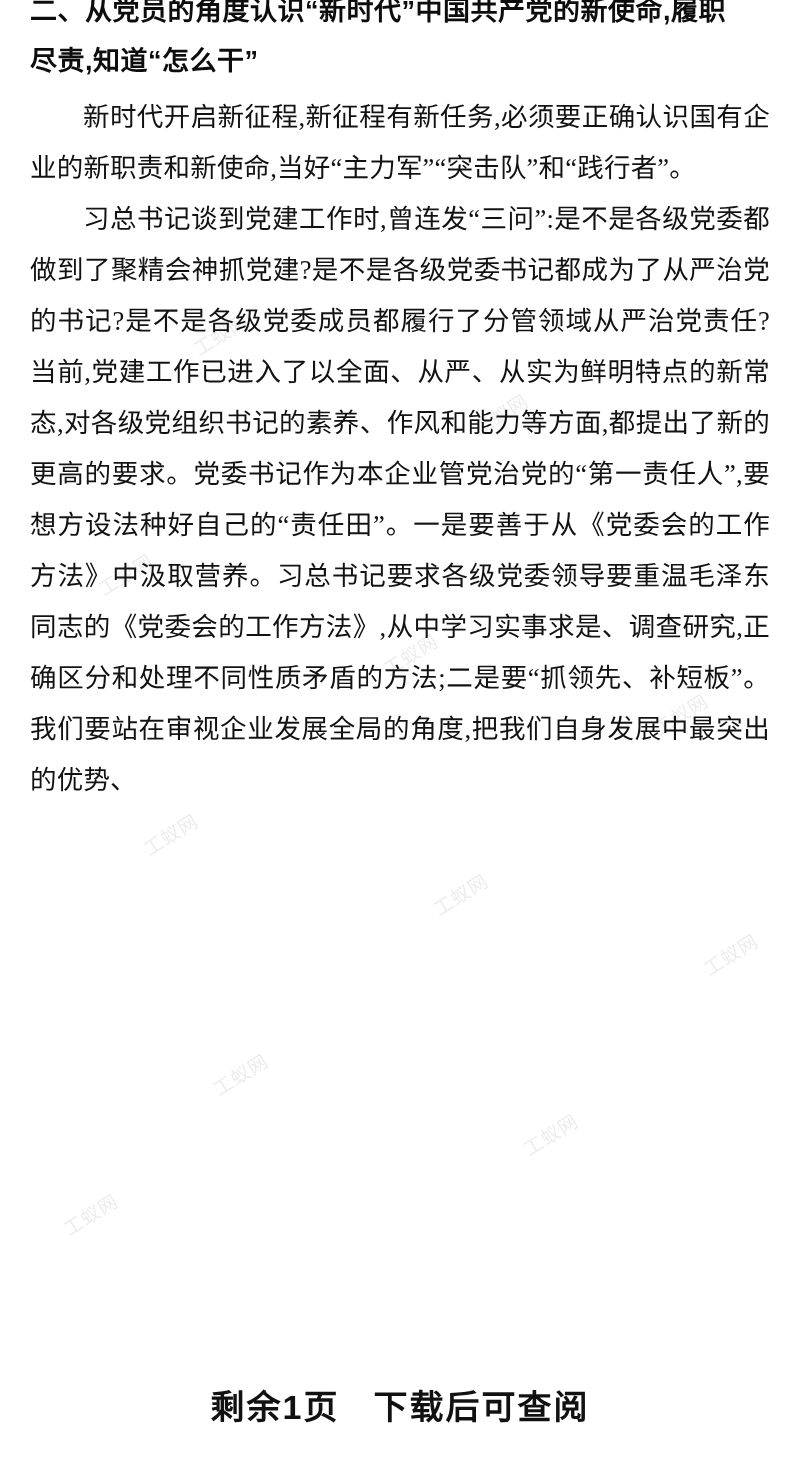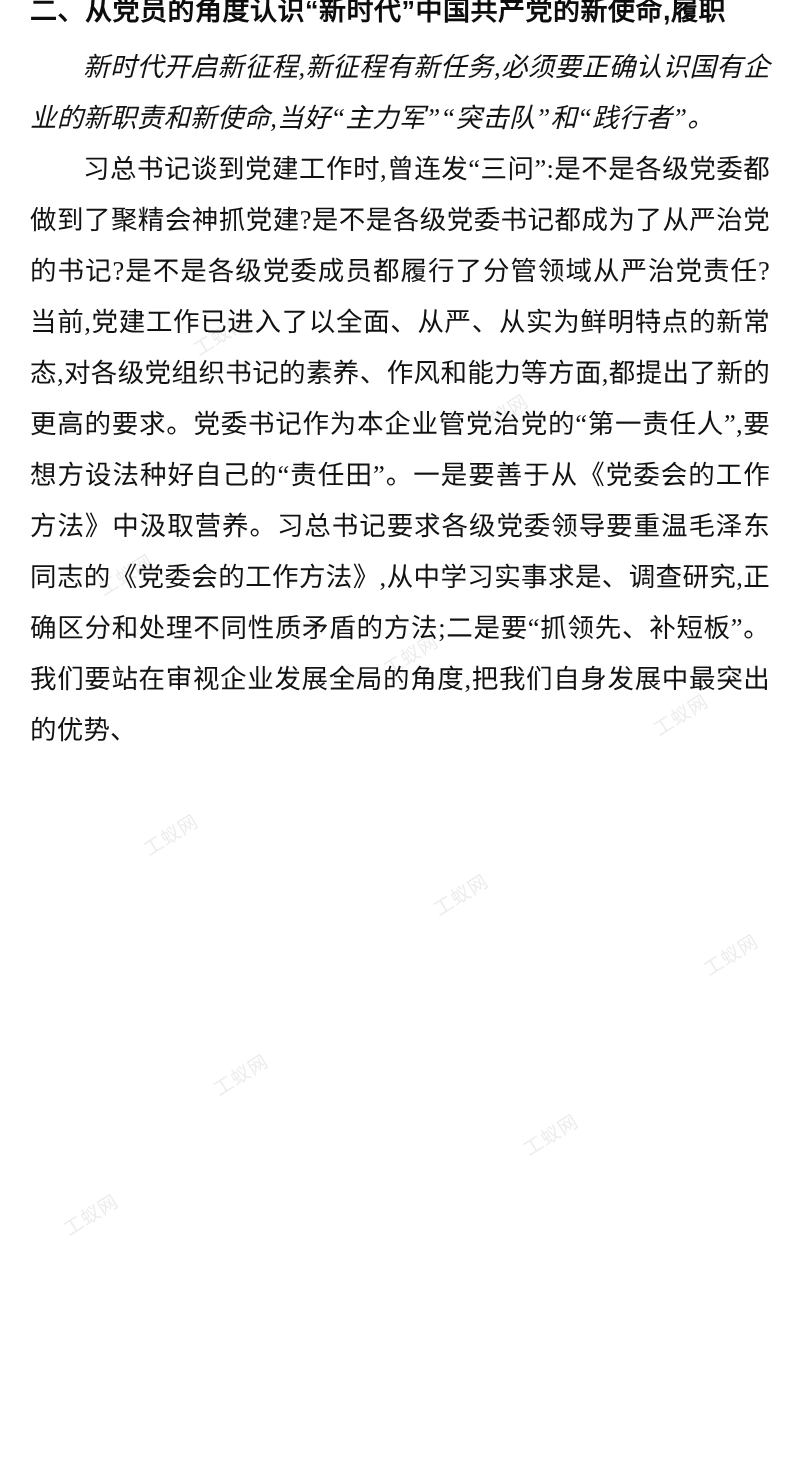--- a/index.html
+++ b/index.html
@@ -54,21 +54,20 @@
     text-align: justify;
     text-justify: inter-ideograph;
     text-indent: 2em;
     margin: 0;
     padding: 0;
     letter-spacing: 0.2px;
     color: #121212;
   }
   .para.first {
     margin-top: 6px;
-    font-style: italic;
   }
 
   
   .watermarks {
     position: absolute;
     inset: 0;
     z-index: 1;
     pointer-events: none;
   }
   .wm {
@@ -117,21 +116,27 @@
     <span class="wm" style="left:700px; top:940px;">工蚁网</span>
     <span class="wm" style="left:210px; top:1060px;">工蚁网</span>
     <span class="wm" style="left:520px; top:1120px;">工蚁网</span>
     <span class="wm" style="left:60px; top:1200px;">工蚁网</span>
   </div>
 
   <div class="doc-body">
 
     <h2 class="heading">
       <span class="line1">二、从党员的角度认识“新时代”中国共产党的新使命,履职</span>
+      <span class="line2">尽责,知道“怎么干”</span>
     </h2>
 
     <p class="para first">新时代开启新征程,新征程有新任务,必须要正确认识国有企业的新职责和新使命,当好“主力军”“突击队”和“践行者”。</p>
     <p class="para">习总书记谈到党建工作时,曾连发“三问”:是不是各级党委都做到了聚精会神抓党建?是不是各级党委书记都成为了从严治党的书记?是不是各级党委成员都履行了分管领域从严治党责任?当前,党建工作已进入了以全面、从严、从实为鲜明特点的新常态,对各级党组织书记的素养、作风和能力等方面,都提出了新的更高的要求。党委书记作为本企业管党治党的“第一责任人”,要想方设法种好自己的“责任田”。一是要善于从《党委会的工作方法》中汲取营养。习总书记要求各级党委领导要重温毛泽东同志的《党委会的工作方法》,从中学习实事求是、调查研究,正确区分和处理不同性质矛盾的方法;二是要“抓领先、补短板”。我们要站在审视企业发展全局的角度,把我们自身发展中最突出的优势、</p>
 
   </div>
 
+  <div class="footer">
+    <span class="footer-text">剩余1页</span>
+    <span class="footer-gap"></span>
+    <span class="footer-text">下载后可查阅</span>
+  </div>
 
 </div>
 
 </body></html>

